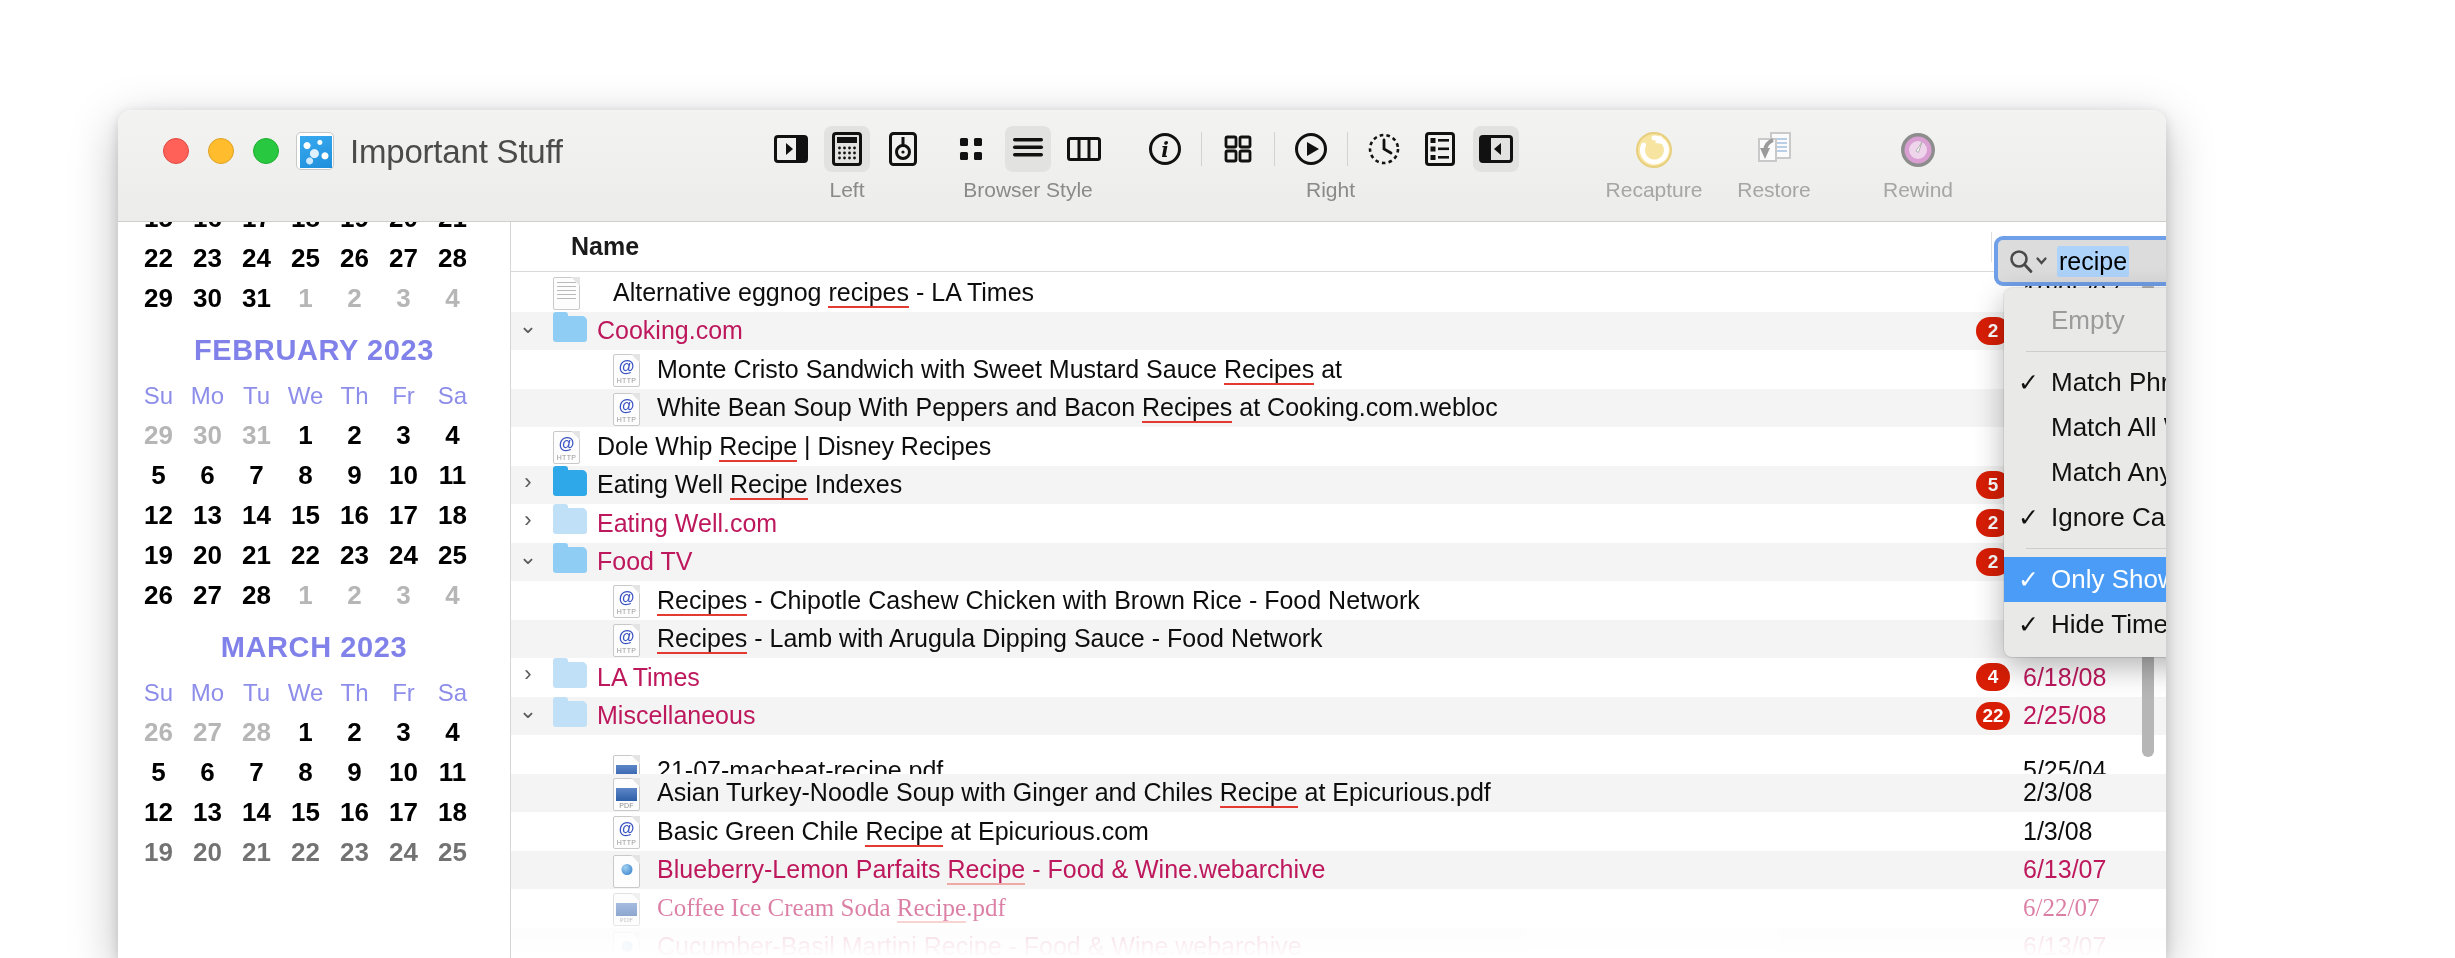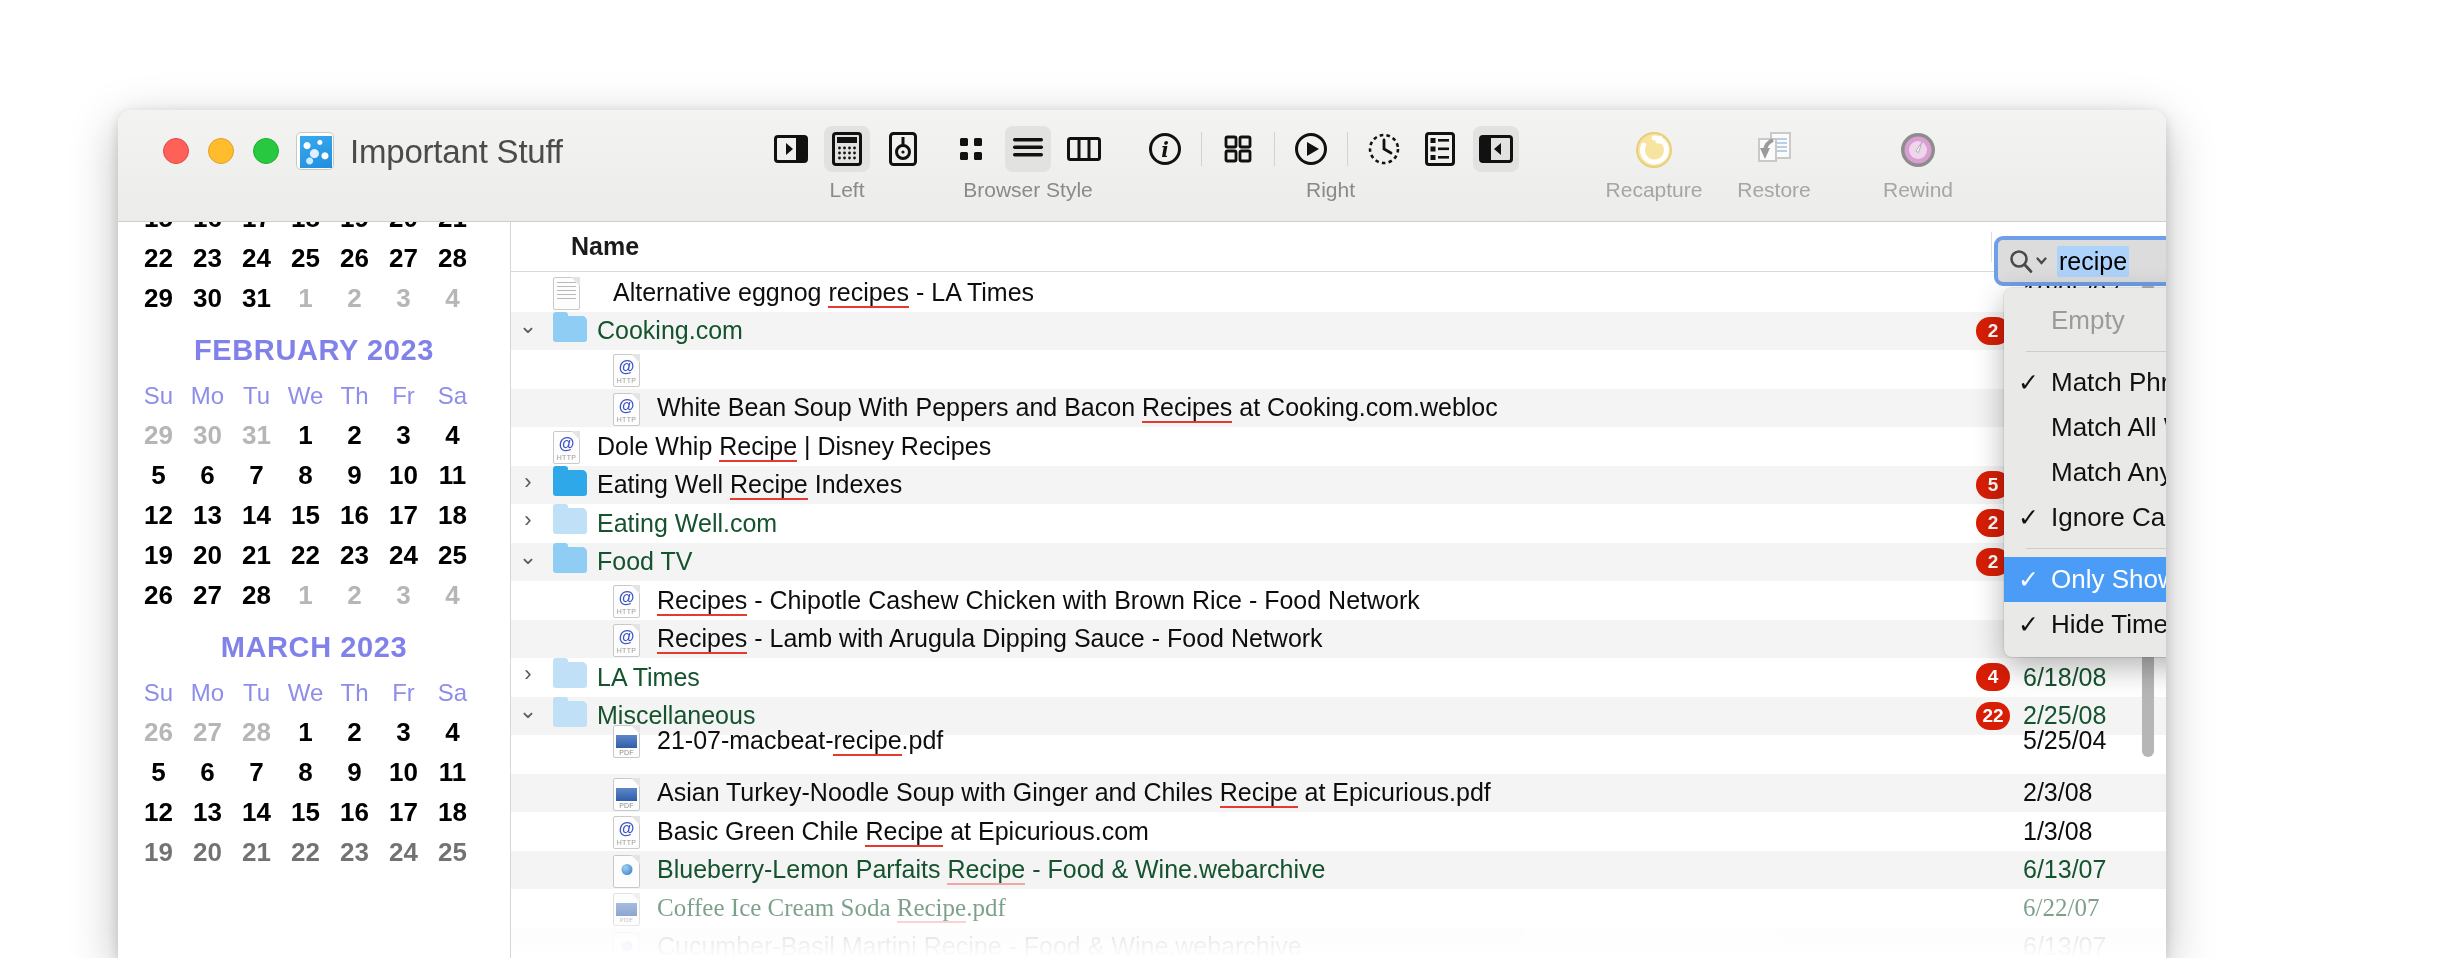--- a/index.html
+++ b/index.html
@@ -154,21 +154,21 @@
     font-size:25px; color:#0d0d0d; white-space:nowrap;
   }
   .row.alt { background:#f4f4f4; }
   .disc {
     position:absolute; width:26px; text-align:center;
     font-size:22px; color:#5a5a5a; line-height:1;
   }
   .ficon { position:absolute; width:30px; height:30px; }
   .nm { position:absolute; }
   .nm .hl { border-bottom:2.5px solid #e33a32; padding-bottom:0px; }
-  .dim { color:#14532d; }
+  .dim { color:#be185d; }
   .dim .hl { border-bottom-color:#efa9a5; }
 
   .badge {
     position:absolute; width:34px; height:28px; border-radius:14px;
     background:#d81e05; color:#fff; font-size:19px; font-weight:bold;
     display:flex; align-items:center; justify-content:center;
   }
   .cmod { position:absolute; left:1512px; font-size:25px; }
 
   
@@ -606,20 +606,21 @@
             <span class="badge" style="left:1465px;">2</span>
             <span class="cmod dim">4/1/07</span>
           </div>
           <div class="row" style="position: absolute; top: 77px; left: 0px; width: 1655px;">
             <span class="ficon" style="left:102px;top:4px;">
               <div class="doc">
                 <div class="at">@</div>
                 <div class="http">HTTP</div>
               </div>
             </span>
+            <span class="nm" style="left:146px;">Monte Cristo Sandwich with Sweet Mustard Sauce <span class="hl">Recipes</span> at</span>
             <span class="cmod">3/2/07</span>
           </div>
           <div class="row alt" style="position: absolute; top: 115.5px; left: 0px; width: 1655px;">
             <span class="ficon" style="left:102px;top:4px;">
               <div class="doc">
                 <div class="at">@</div>
                 <div class="http">HTTP</div>
               </div>
             </span>
             <span class="nm" style="left:146px;">White Bean Soup With Peppers and Bacon <span class="hl">Recipes</span> at Cooking.com.webloc</span>
@@ -708,21 +709,21 @@
             <span class="ficon" style="left:42px;top:4px;">
               <div class="fold pale">
                 <div class="tab"></div>
                 <div class="back"></div>
               </div>
             </span>
             <span class="nm dim" style="left:86px;">Miscellaneous</span>
             <span class="badge" style="left:1465px;">22</span>
             <span class="cmod dim">2/25/08</span>
           </div>
-          <div class="row" style="position: absolute; top: 448px; left: 0px; width: 1655px;">
+          <div class="row" style="position: absolute; top: 478px; left: 0px; width: 1655px;">
             <span class="ficon" style="left:102px;top:4px;">
               <div class="doc">
                 <div class="pdfbar"></div>
                 <div class="pdflbl">PDF</div>
               </div>
             </span>
             <span class="nm" style="left:146px;">21-07-macbeat-<span class="hl">recipe</span>.pdf</span>
             <span class="cmod">5/25/04</span>
           </div>
           <div class="row alt" style="position: absolute; top: 500.5px; left: 0px; width: 1655px;">

